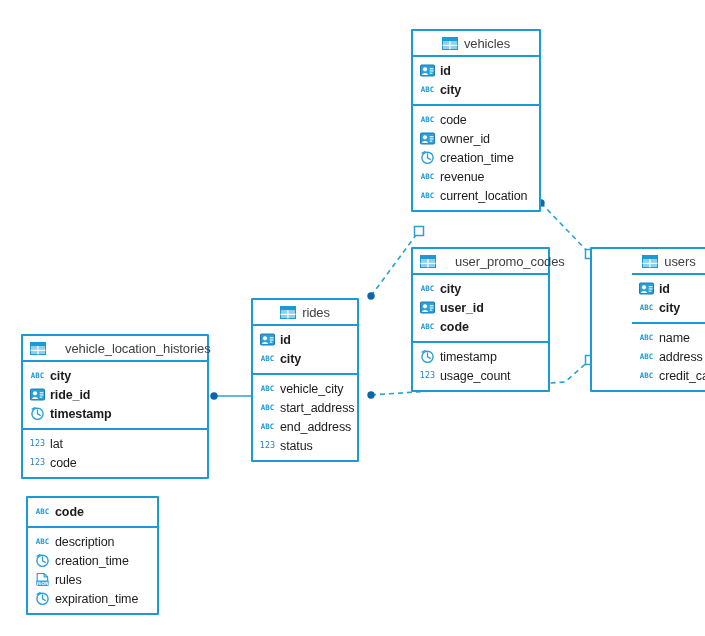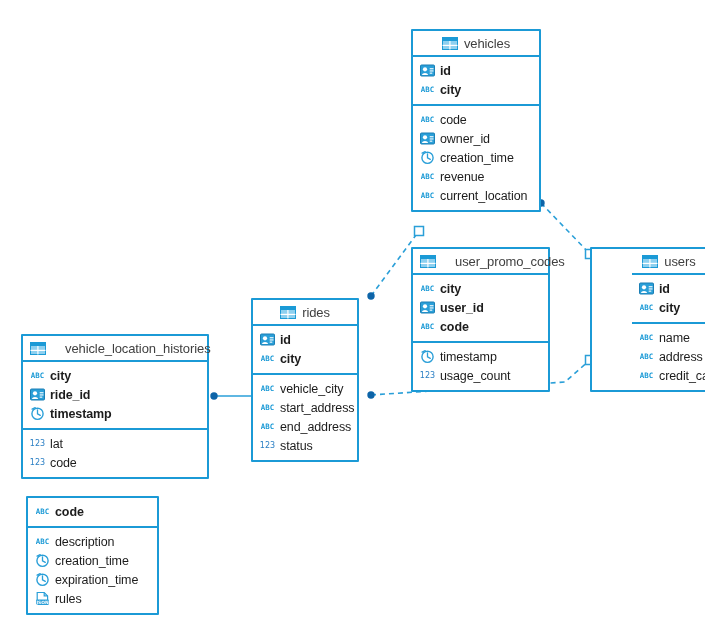--- a/index.html
+++ b/index.html
@@ -416,32 +416,32 @@
           <div class="field">
             <svg class="ficon" viewBox="0 0 15 15">
     <circle cx="7.5" cy="7.8" r="5.6" fill="#ffffff" stroke="#2a9fd8" stroke-width="1.4"></circle>
     <path d="M7.5 4 L7.5 7.8 L10.3 9.4" fill="none" stroke="#2a9fd8" stroke-width="1.3" stroke-linecap="round"></path>
     <path d="M2.1 3.2 L5.2 1.6" fill="none" stroke="#2a9fd8" stroke-width="1.3" stroke-linecap="round"></path>
   </svg>
             <span class="field-label">creation_time</span>
           </div>
           <div class="field">
             <svg class="ficon" viewBox="0 0 15 15">
-    <circle cx="7.5" cy="7.8" r="5.6" fill="#ffffff" stroke="#2a9fd8" stroke-width="1.4"></circle>
-    <path d="M7.5 4 L7.5 7.8 L10.3 9.4" fill="none" stroke="#2a9fd8" stroke-width="1.3" stroke-linecap="round"></path>
-    <path d="M2.1 3.2 L5.2 1.6" fill="none" stroke="#2a9fd8" stroke-width="1.3" stroke-linecap="round"></path>
-  </svg>
-            <span class="field-label">expiration_time</span>
-          </div>
-          <div class="field">
-            <svg class="ficon" viewBox="0 0 15 15">
     <path d="M2.2 1.5 H9.2 L12.6 4.9 V13.4 H2.2 Z" fill="#ffffff" stroke="#2a9fd8" stroke-width="1.2"></path>
     <path d="M9.2 1.5 V4.9 H12.6" fill="none" stroke="#2a9fd8" stroke-width="1.2"></path>
     <rect x="1.2" y="8.4" width="12.6" height="5.4" rx="0.8" fill="#2a9fd8"></rect>
     <text x="7.5" y="12.7" font-family="DejaVu Sans, sans-serif" font-size="4.4" font-weight="bold" fill="#ffffff" text-anchor="middle">JSON</text>
   </svg>
             <span class="field-label">rules</span>
           </div>
+          <div class="field">
+            <svg class="ficon" viewBox="0 0 15 15">
+    <circle cx="7.5" cy="7.8" r="5.6" fill="#ffffff" stroke="#2a9fd8" stroke-width="1.4"></circle>
+    <path d="M7.5 4 L7.5 7.8 L10.3 9.4" fill="none" stroke="#2a9fd8" stroke-width="1.3" stroke-linecap="round"></path>
+    <path d="M2.1 3.2 L5.2 1.6" fill="none" stroke="#2a9fd8" stroke-width="1.3" stroke-linecap="round"></path>
+  </svg>
+            <span class="field-label">expiration_time</span>
+          </div>
         </div>
       </div>
     </div>
 
 </div>
 
 </body></html>

